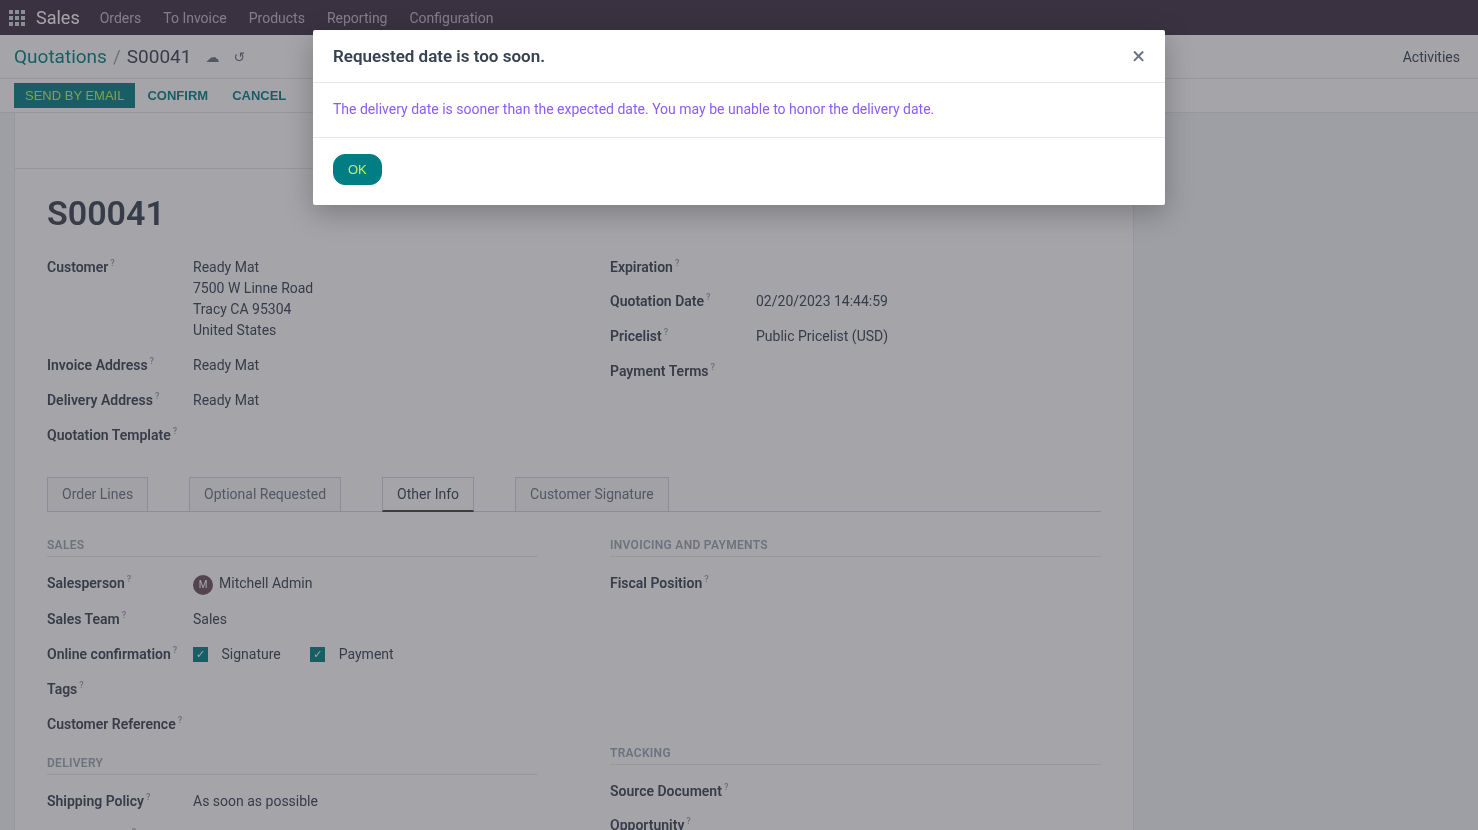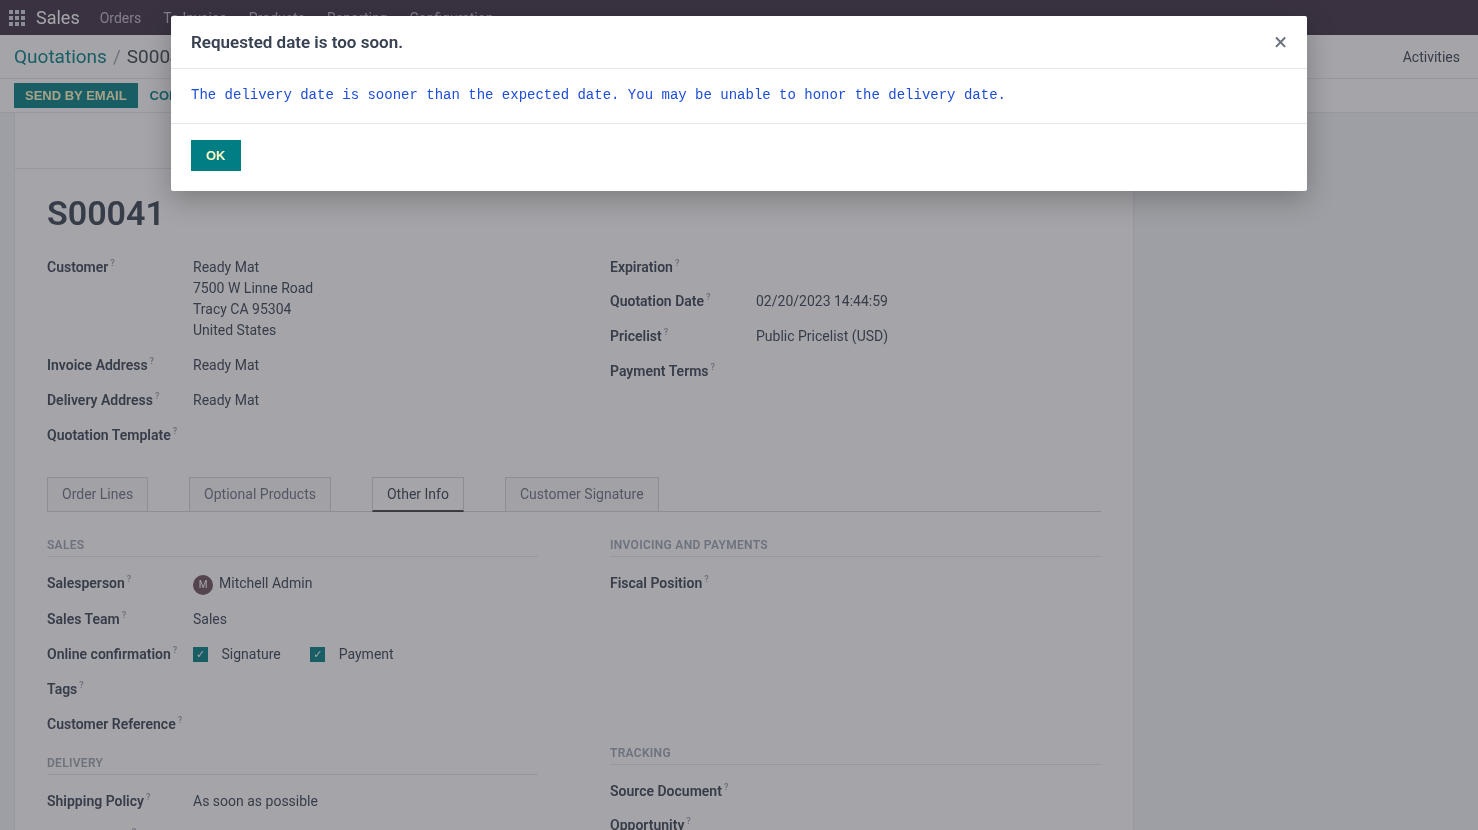--- a/index.html
+++ b/index.html
@@ -88,25 +88,25 @@
   .status-bar {
     background: #fff;
     height: 34px;
     display: flex;
     align-items: center;
     padding: 0 14px;
     border-bottom: 1px solid #e5e7eb;
   }
   .btn-emph {
     background: #017e84;
-    color: #fef9c3;
+    color: #bef264;
     border: 1px solid #017e84;
     padding: 4px 10px;
     font-size: 13px;
-    font-weight: 700;
+    font-weight: 400;
     cursor: pointer;
     text-transform: uppercase;
   }
   .btn-linkish {
     background: transparent;
     border: none;
     color: #017e84;
     font-size: 13px;
     font-weight: 600;
     text-transform: uppercase;
@@ -260,24 +260,24 @@
 
   
   .overlay {
     position: absolute;
     inset: 0;
     background: rgba(55,55,65,.45);
     z-index: 20;
   }
   .dialog {
     position: absolute;
-    top: 16px;
+    top: 30px;
     left: 50%;
     transform: translateX(-50%);
-    width: 1136px;
+    width: 852px;
     background: #fff;
     z-index: 21;
     box-shadow: 0 8px 28px rgba(0,0,0,.25);
     border-radius: 2px;
   }
   .dialog-header {
     display: flex;
     align-items: center;
     padding: 14px 20px;
     border-bottom: 1px solid #e5e7eb;
@@ -290,31 +290,31 @@
   }
   .dialog-close {
     color: #6b7280;
     cursor: pointer;
     font-size: 24px;
     line-height: 1;
   }
   .dialog-body {
     padding: 18px 20px 20px;
     font-size: 14px;
-    color: #1d4ed8;
-    font-family: Liberation Mono, monospace;
+    color: #8b5cf6;
   }
   .dialog-footer {
     padding: 0 20px 20px 20px;
     border-top: 1px solid #e5e7eb;
     padding-top: 16px;
   }
   .dialog-footer .btn-emph {
     padding: 7px 14px;
     font-size: 13px;
+    border-radius: 12px;
   }
 </style>
 </head>
 <body>
 
 <div class="navbar">
   <div class="apps-icon">
     <span></span>
       <span></span>
       <span></span>
@@ -397,21 +397,21 @@
           </div>
           <div class="field-row">
             <div class="field-label"><span>Payment Terms</span><sup>?</sup></div>
             <div class="field-value"></div>
           </div>
         </div>
       </div>
 
       <div class="tabset">
         <div class="tab">Order Lines</div>
-        <div class="tab">Optional Products</div>
+        <div class="tab">Optional Requested</div>
         <div class="tab active">Other Info</div>
         <div class="tab">Customer Signature</div>
       </div>
 
       <div class="tab-panel">
         <div class="two-col">
 
           <div class="col">
             <div class="section-title">SALES</div>
 

